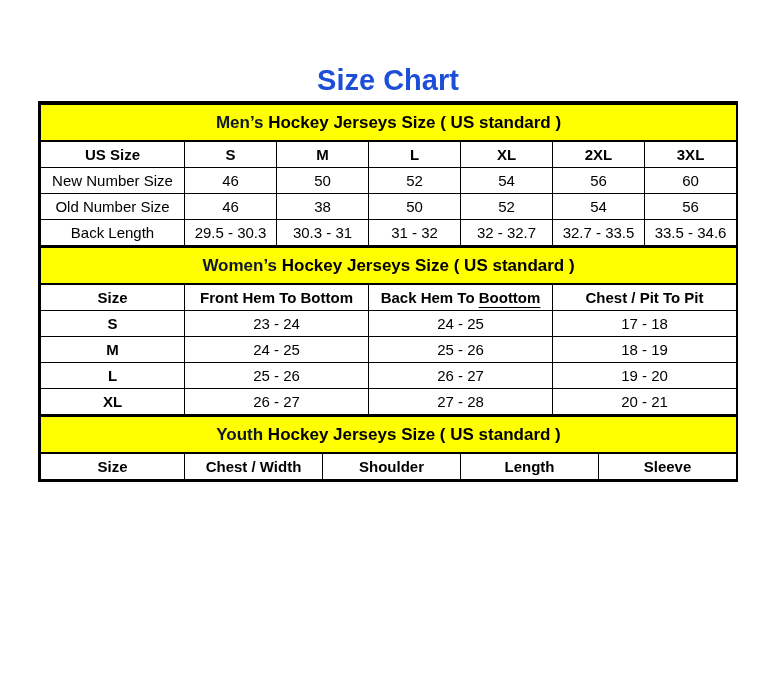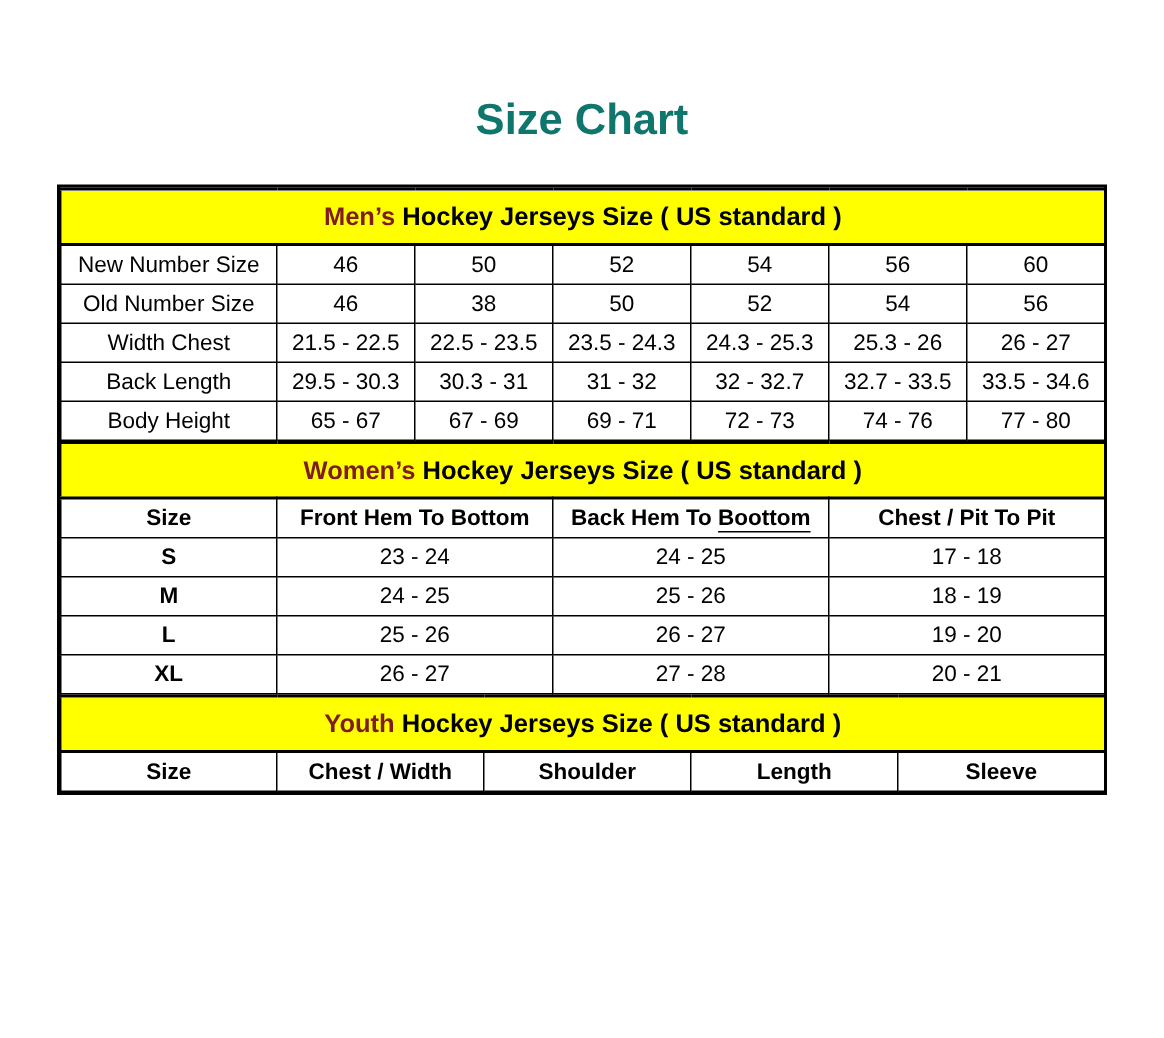--- a/index.html
+++ b/index.html
@@ -9,23 +9,23 @@
   }
   body {
     width: 776px;
     height: 692px;
     font-family: "Liberation Sans", sans-serif;
     color: #000000;
   }
   .page-title {
     margin: 0;
     padding-top: 64px;
-    padding-bottom: 26px;
+    padding-bottom: 4px;
     text-align: center;
-    color: #0f766e;
+    color: #1d4ed8;
     font-size: 29px;
     font-weight: bold;
     letter-spacing: 0px;
   }
   .chart-wrap {
     width: 696px;
     margin: 0 auto;
     border: 2px solid #000000;
   }
   table.size-table {
@@ -44,21 +44,21 @@
     white-space: nowrap;
   }
   tr.band td {
     background: #ffff00;
     border-top: 2px solid #000000;
     border-bottom: 2px solid #000000;
     font-size: 17px;
     font-weight: bold;
     padding: 9px 2px;
   }
-  tr.band .red-word { color: #7f1d1d; }
+  tr.band .red-word { color: #0f172a; }
   tr.head td { font-weight: bold; }
   td.rowlabel-bold { font-weight: bold; }
   .misspell {
     text-decoration-line: underline;
     text-decoration-style: wavy;
     text-decoration-color: #d93025;
     text-decoration-thickness: 1px;
     text-underline-offset: 4px;
     text-decoration-skip-ink: none;
     text-decoration: underline;
@@ -83,64 +83,55 @@
         <col class="c-mens">
         <col class="c-mens">
         <col class="c-mens">
         <col class="c-mens">
         <col class="c-mens">
     </colgroup>
     <tbody>
       <tr class="band">
         <td colspan="7"><span class="red-word">Men’s</span><span> Hockey Jerseys Size ( US standard )</span></td>
       </tr>
+      <tr class="head">
+        <td>US Size</td>
+        <td>S</td>
+        <td>M</td>
+        <td>L</td>
+        <td>XL</td>
+        <td>2XL</td>
+        <td>3XL</td>
+      </tr>
       <tr>
         <td>New Number Size</td>
         <td>46</td>
         <td>50</td>
         <td>52</td>
         <td>54</td>
         <td>56</td>
         <td>60</td>
       </tr>
       <tr>
         <td>Old Number Size</td>
         <td>46</td>
         <td>38</td>
         <td>50</td>
         <td>52</td>
         <td>54</td>
         <td>56</td>
       </tr>
       <tr>
-        <td>Width Chest</td>
-        <td>21.5 - 22.5</td>
-        <td>22.5 - 23.5</td>
-        <td>23.5 - 24.3</td>
-        <td>24.3 - 25.3</td>
-        <td>25.3 - 26</td>
-        <td>26 - 27</td>
-      </tr>
-      <tr>
         <td>Back Length</td>
         <td>29.5 - 30.3</td>
         <td>30.3 - 31</td>
         <td>31 - 32</td>
         <td>32 - 32.7</td>
         <td>32.7 - 33.5</td>
         <td>33.5 - 34.6</td>
-      </tr>
-      <tr>
-        <td>Body Height</td>
-        <td>65 - 67</td>
-        <td>67 - 69</td>
-        <td>69 - 71</td>
-        <td>72 - 73</td>
-        <td>74 - 76</td>
-        <td>77 - 80</td>
       </tr>
     </tbody>
   </table>
 
   <table class="size-table">
     <colgroup>
       <col class="c-label">
         <col class="c-wom">
         <col class="c-wom">
         <col class="c-wom">

